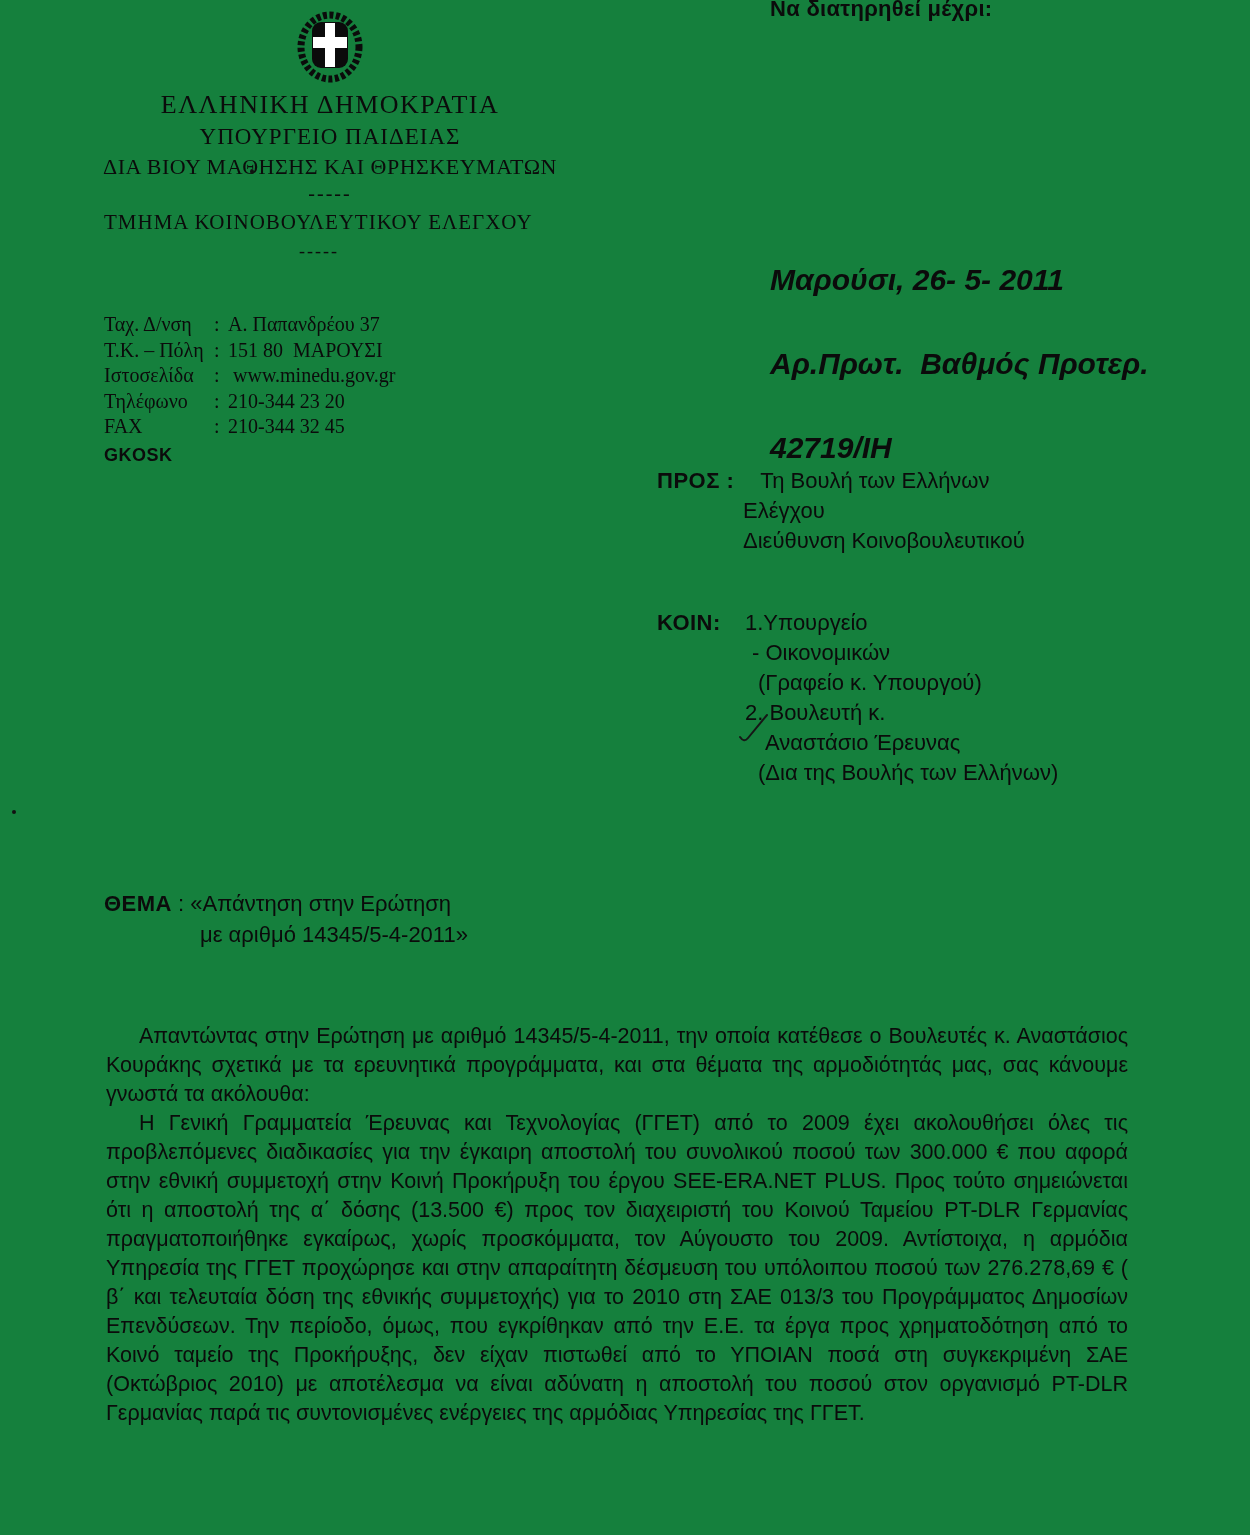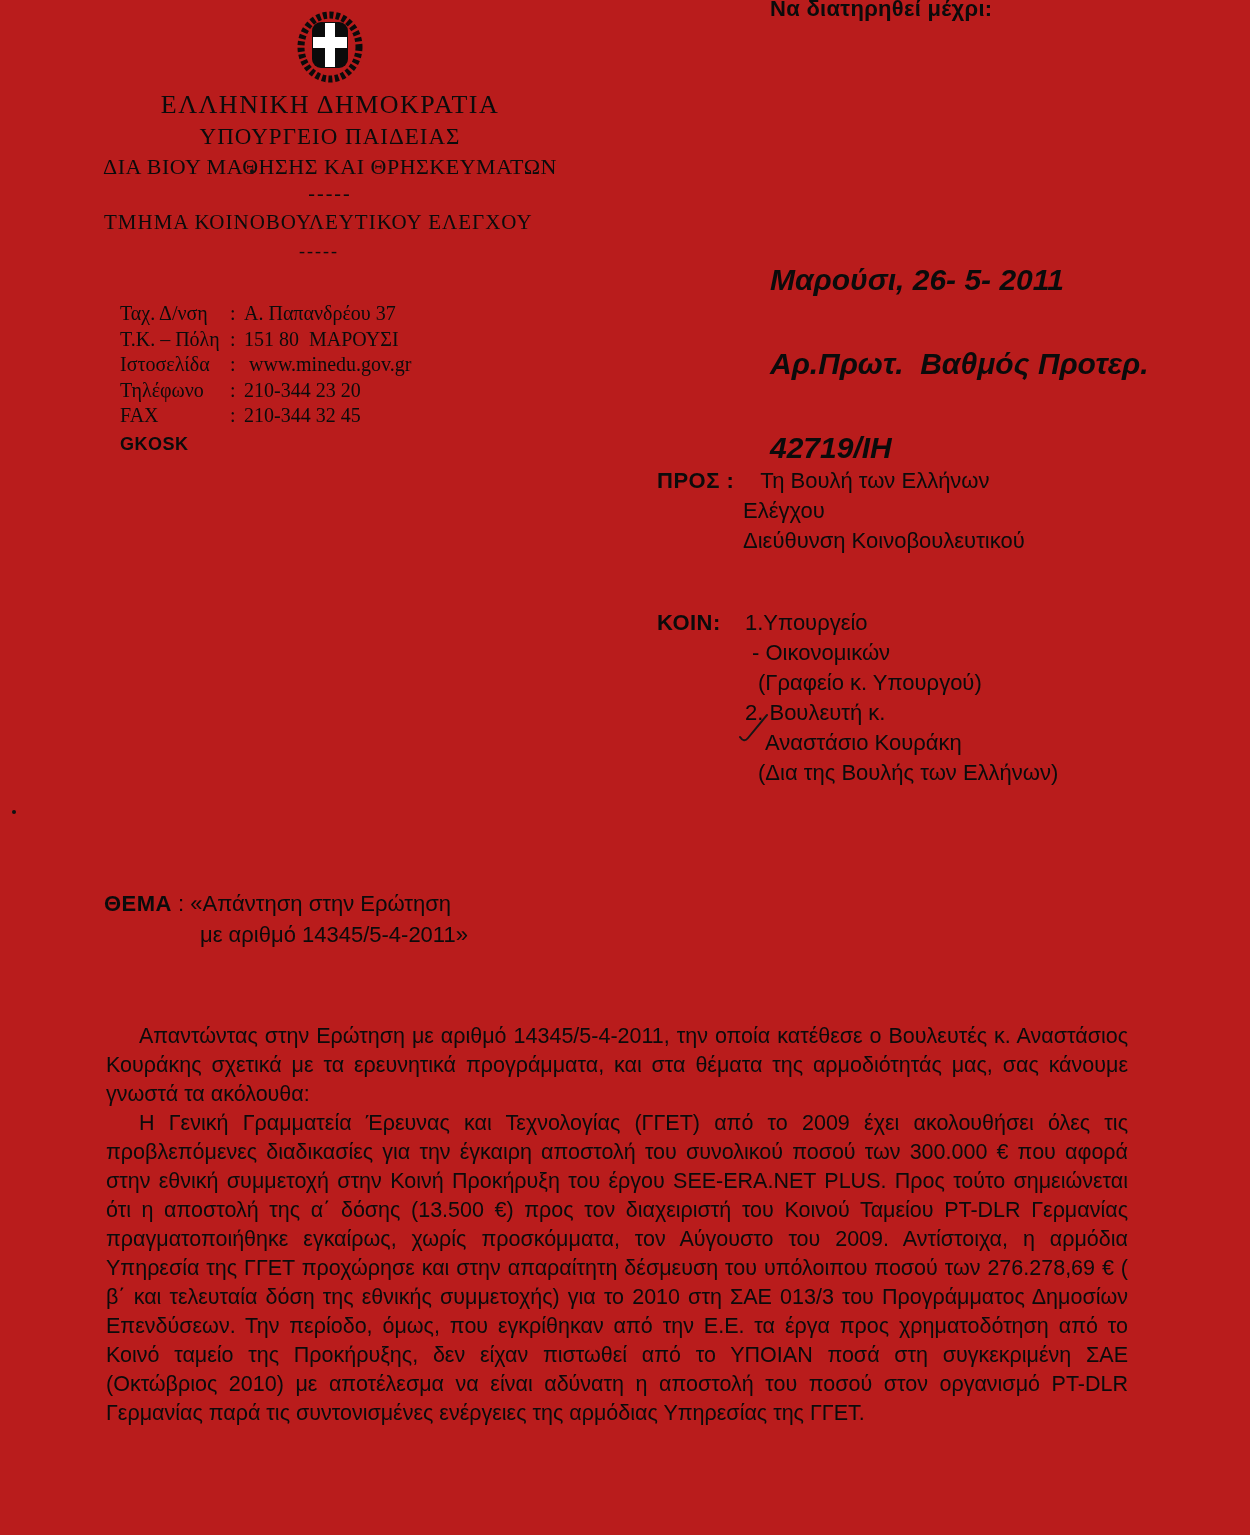--- a/index.html
+++ b/index.html
@@ -1,19 +1,19 @@
 <!DOCTYPE html>
 <html><head>
 <meta charset="utf-8">
 <style>
   html,body{margin:0;padding:0;background:#e8e8e8;}
   .page{
     position:relative;
     width:1250px;height:1535px;
-    background:#b91c1c;
+    background:#15803d;
     color:#0b0b0b;
     font-family:"Liberation Sans", sans-serif;
     overflow:hidden;
   }
   .serif{font-family:"Liberation Serif", serif;}
   .sans{font-family:"Liberation Sans", sans-serif;}
   .abs{position:absolute;}
 
   
   .keep-until{left:770px;top:-4px;font-size:22px;font-weight:bold;letter-spacing:0.3px;}
@@ -28,21 +28,21 @@
 
   
   .dept{left:104px;top:210px;width:470px;}
   .dept-name{font-size:21px;letter-spacing:1px;}
   .dept-div{text-align:center;width:430px;font-size:18px;letter-spacing:2px;margin-top:6px;}
 
   
   .protocol{left:770px;top:210px;font-size:30px;font-weight:bold;line-height:28px;white-space:pre-wrap;font-style:italic;}
 
   
-  .contact{left:104px;top:301px;font-size:20px;line-height:25.5px;margin-left:16px;}
+  .contact{left:104px;top:312px;font-size:20px;line-height:25.5px;}
   .contact .row{display:flex;}
   .contact .lbl{width:110px;flex:none;}
   .contact .sep{width:14px;flex:none;}
   .contact .val{white-space:pre-wrap;}
   .contact-footer{font-size:18px;font-weight:bold;letter-spacing:0.5px;font-family:"Liberation Sans",sans-serif;margin-top:3px;}
 
   
   .pros{left:657px;top:466px;font-size:22px;line-height:30px;}
   .pros-row{display:flex;gap:26px;}
   .pros-label{font-weight:bold;letter-spacing:0.5px;}
@@ -146,21 +146,21 @@
     </div>
   </div>
 
   <div class="abs koin sans">
     <span class="koin-label">ΚΟΙΝ:</span>
     <div class="koin-lines">
       <div class="kl1">1.Υπουργείο</div>
       <div class="kl2">- Οικονομικών</div>
       <div class="kl3">(Γραφείο κ. Υπουργού)</div>
       <div class="kl4">2. Βουλευτή κ.</div>
-      <div class="kl5">Αναστάσιο Κουράκη</div>
+      <div class="kl5">Αναστάσιο Έρευνας</div>
       <div class="kl6">(Δια της Βουλής των Ελλήνων)</div>
     </div>
   </div>
 
   <span class="abs checkmark">
     <svg width="32" height="34" viewBox="0 0 32 34" xmlns="http://www.w3.org/2000/svg">
       <path d="M2 25 Q6 31 10 26 L29 3" fill="none" stroke="#161616" stroke-width="2" stroke-linecap="round"></path>
     </svg>
   </span>
 

